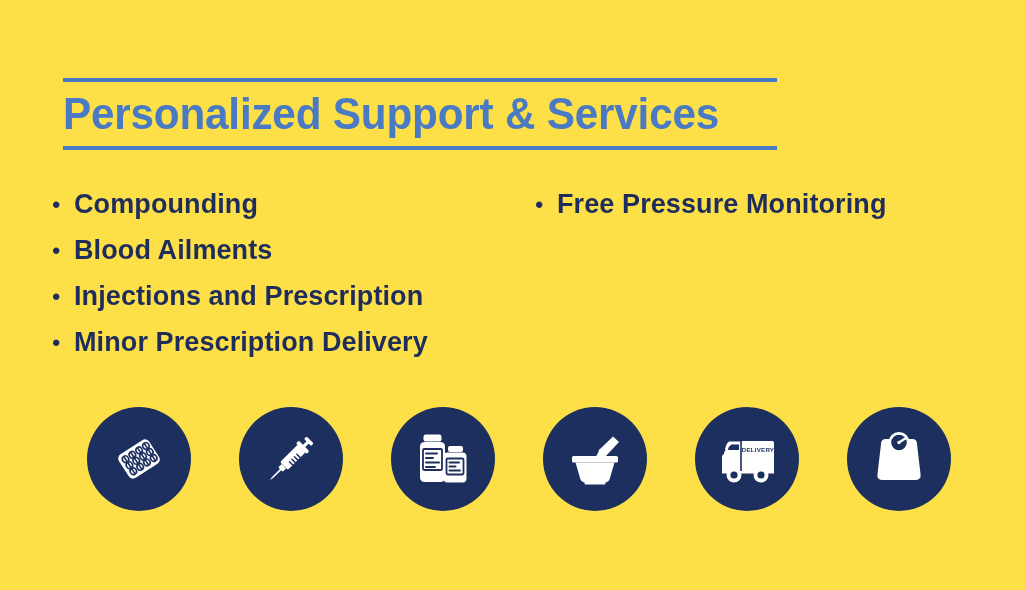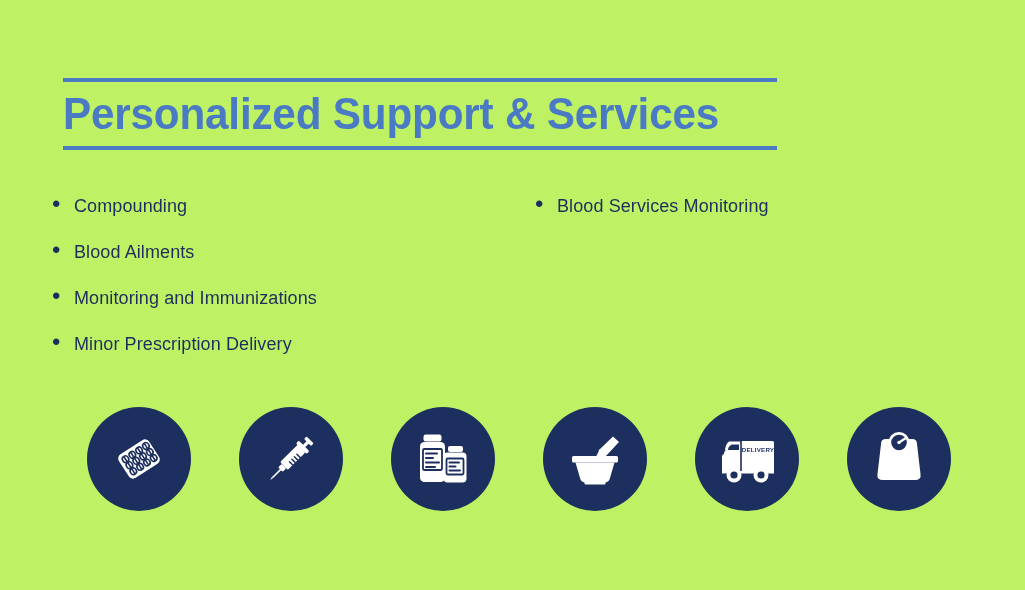--- a/index.html
+++ b/index.html
@@ -11,21 +11,21 @@
     width: 1025px;
     height: 590px;
     position: relative;
     overflow: hidden;
     font-family: "Liberation Sans", sans-serif;
     -webkit-font-smoothing: antialiased;
   }
   .slide {
     position: absolute;
     inset: 0;
-    background: #bef264;
+    background: #fde047;
   }
 
   
   .title-block {
     position: absolute;
     left: 63px;
     top: 78px;
     width: 714px;
   }
   .rule {
@@ -68,22 +68,22 @@
   .bullet-dot {
     flex: 0 0 auto;
     width: 22px;
     font-size: 24px;
     color: #1f2d5c;
     line-height: 46px;
   }
   .bullet-label {
     flex: 1 1 auto;
     font-family: "Liberation Sans", sans-serif;
-    font-size: 18px;
-    font-weight: normal;
+    font-size: 27px;
+    font-weight: bold;
     color: #1f2d5c;
     letter-spacing: 0.1px;
     white-space: nowrap;
   }
 
   
   .icon-row {
     position: absolute;
     left: 87px;
     top: 407px;
@@ -116,32 +116,32 @@
     <li class="bullet-row">
       <span class="bullet-dot">•</span>
       <span class="bullet-label">Compounding</span>
     </li>
     <li class="bullet-row">
       <span class="bullet-dot">•</span>
       <span class="bullet-label">Blood Ailments</span>
     </li>
     <li class="bullet-row">
       <span class="bullet-dot">•</span>
-      <span class="bullet-label">Monitoring and Immunizations</span>
+      <span class="bullet-label">Injections and Prescription</span>
     </li>
     <li class="bullet-row">
       <span class="bullet-dot">•</span>
       <span class="bullet-label">Minor Prescription Delivery</span>
     </li>
   </ul>
 
   <ul class="bullets col-right">
     <li class="bullet-row">
       <span class="bullet-dot">•</span>
-      <span class="bullet-label">Blood Services Monitoring</span>
+      <span class="bullet-label">Free Pressure Monitoring</span>
     </li>
   </ul>
 
   <div class="icon-row">
 
     <div class="icon-circle">
       <span>
         <svg width="62" height="62" viewBox="0 0 62 62">
           <g transform="rotate(-33 31 31)">
             <rect x="13" y="17" width="36" height="28" rx="5" ry="5" fill="#ffffff"></rect>

